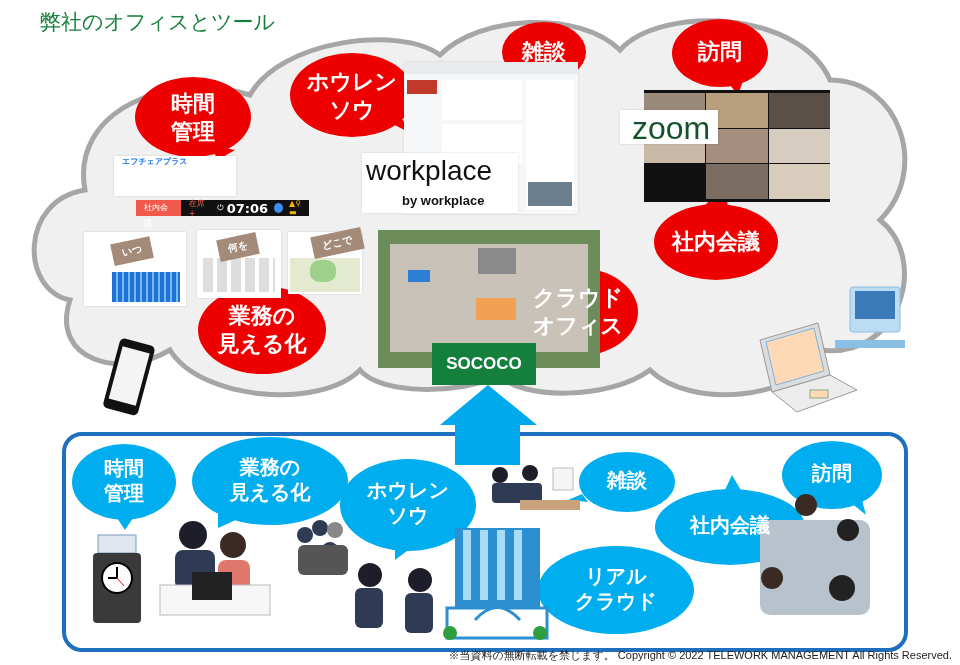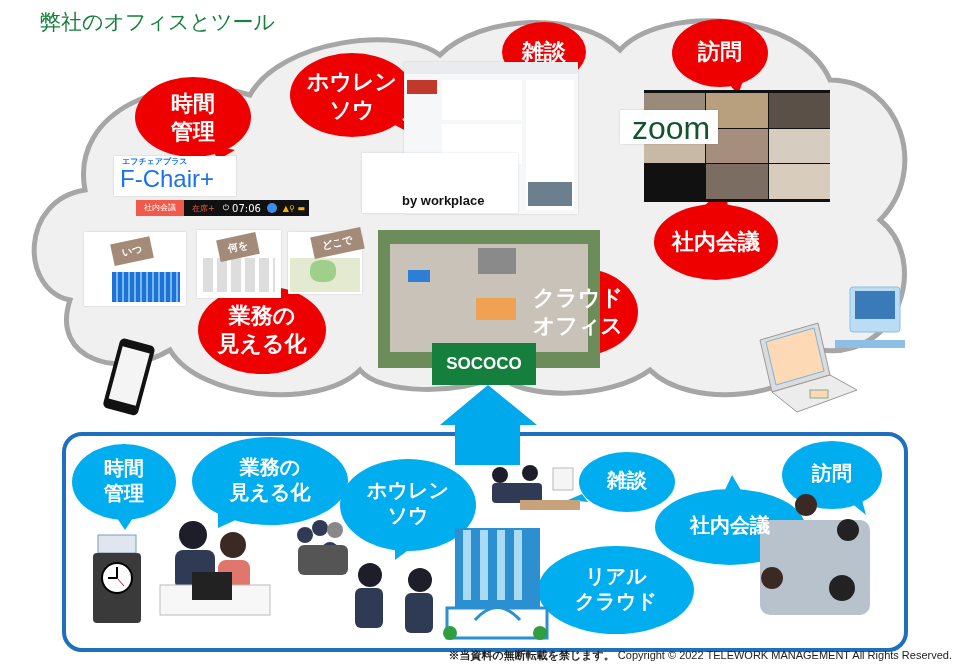--- a/index.html
+++ b/index.html
@@ -5,21 +5,21 @@
   html,body{margin:0;padding:0;background:#ffffff;}
   body{width:960px;height:665px;position:relative;overflow:hidden;font-family:"DejaVu Sans",sans-serif;}
   .abs{position:absolute;}
   .title{left:40px;top:8px;font-size:21px;font-weight:normal;color:#15803d;letter-spacing:0px;}
   svg.bg{position:absolute;left:0;top:0;}
   .bubble-text{position:absolute;color:#ffffff;font-weight:bold;text-align:center;line-height:1.25;white-space:pre-line;}
   .red-t{font-size:22px;}
   .blue-t{font-size:20px;}
   .card{position:absolute;background:#ffffff;box-shadow:0 0 2px rgba(0,0,0,0.15);}
   .footer{position:absolute;right:8px;top:648px;font-size:11px;color:#222;font-family:"Liberation Sans",sans-serif;}
-  .footer b{font-weight:bold;}
+  .footer b{font-weight:normal;}
   .tag{position:absolute;background:#a48a78;color:#fff;font-size:10px;font-weight:bold;padding:4px 10px;transform:rotate(-12deg);}
 </style>
 </head>
 <body>
 
 <div class="abs title">弊社のオフィスとツール</div>
 
 <svg class="bg" width="960" height="665" viewBox="0 0 960 665">
 
   <g>
@@ -137,40 +137,40 @@
     <rect x="760" y="520" width="110" height="95" rx="10" fill="#b8c2cc"></rect>
     <circle cx="806" cy="505" r="11" fill="#3b2a24"></circle>
       <circle cx="848" cy="530" r="11" fill="#222"></circle>
     <circle cx="772" cy="578" r="11" fill="#3b2a24"></circle>
       <circle cx="842" cy="588" r="13" fill="#222"></circle>
   </g>
 </svg>
 
 <div class="card" style="left:114px;top:156px;width:122px;height:40px;">
   <div style="position:absolute;left:8px;top:0px;font-size:8px;color:#1a73e8;font-weight:bold;">エフチェアプラス</div>
-  <div style="position:absolute;left:6px;top:9px;font-size:24px;color:#1a73e8;font-family:'Liberation Sans',sans-serif;">F-Chair+</div>
 </div>
 <div class="abs" style="left:136px;top:200px;width:173px;height:16px;background:#111;display:flex;align-items:center;font-size:8px;color:#fff;">
   <span style="background:#f15a4a;height:16px;line-height:16px;padding:0 8px;">社内会議</span>
   <span style="color:#f15a4a;margin-left:8px;">在席+</span>
   <span style="margin-left:8px;">⏻</span>
-  <span style="margin-left:3px;font-size:10px;">07:06</span>
+  <span style="margin-left:3px;font-size:13px;font-weight:bold;">07:06</span>
   <span style="margin-left:6px;background:#3b8ef0;border-radius:50%;width:10px;height:10px;display:inline-block;"></span>
   <span style="margin-left:6px;color:#f5b400;">▲⚲ ▬</span>
 </div>
 
 <div class="card" style="left:404px;top:62px;width:174px;height:152px;background:#f6f7f9;">
   <div style="position:absolute;left:0;top:0;width:174px;height:12px;background:#e9ebee;"></div>
   <div style="position:absolute;left:3px;top:18px;width:30px;height:14px;background:#c0392b;"></div>
   <div style="position:absolute;left:38px;top:18px;width:80px;height:40px;background:#fff;"></div>
   <div style="position:absolute;left:38px;top:62px;width:80px;height:40px;background:#fff;"></div>
   <div style="position:absolute;left:122px;top:18px;width:48px;height:130px;background:#fff;"></div>
   <div style="position:absolute;left:124px;top:120px;width:44px;height:24px;background:#6b7f8f;"></div>
 </div>
 <div class="card" style="left:362px;top:153px;width:156px;height:60px;">
+  <div style="position:absolute;left:4px;top:2px;font-size:28px;color:#111;font-family:'Liberation Sans',sans-serif;">workplace</div>
   <div style="position:absolute;left:40px;top:40px;font-size:13px;font-weight:bold;color:#111;font-family:'Liberation Sans',sans-serif;">by workplace</div>
 </div>
 
 <div class="abs" style="left:644px;top:90px;width:186px;height:112px;background:#111;">
   <div style="display:grid;grid-template-columns:repeat(3,1fr);grid-template-rows:repeat(3,1fr);gap:1px;width:186px;height:106px;margin-top:3px;">
     <div style="background:#9a8a7a;"></div>
       <div style="background:#b8a07e;"></div>
       <div style="background:#5a5048;"></div>
     <div style="background:#c8b8a6;"></div>
       <div style="background:#a58e7e;"></div>

